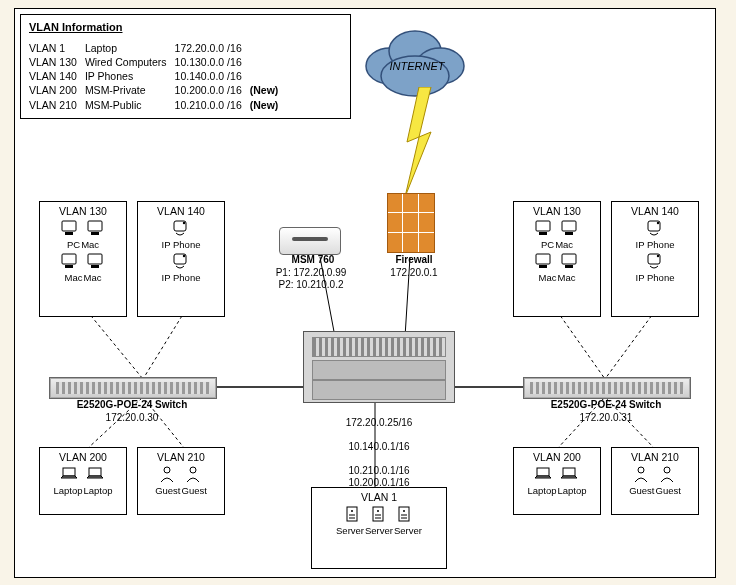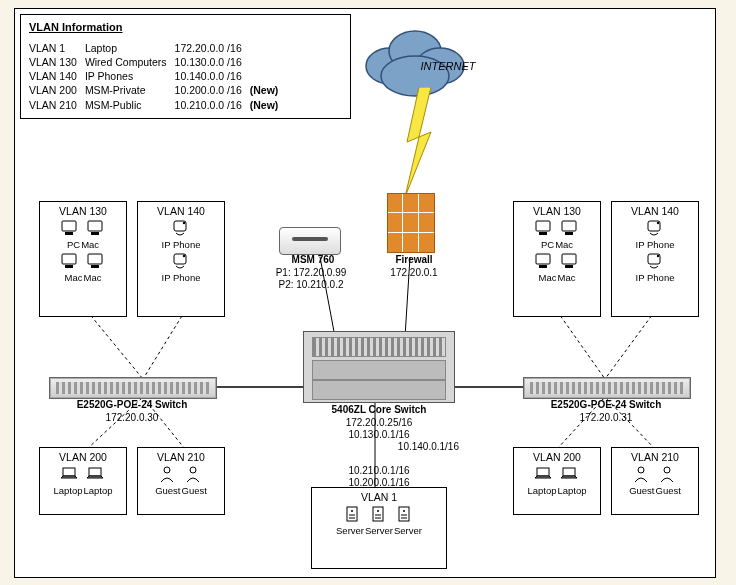--- a/index.html
+++ b/index.html
@@ -175,21 +175,21 @@
   <svg width="120" height="80" viewBox="0 0 120 80">
     <g fill="#7da2c8" stroke="#33507a" stroke-width="1.5">
       <ellipse cx="35" cy="45" rx="24" ry="18"></ellipse>
       <ellipse cx="60" cy="30" rx="26" ry="20"></ellipse>
       <ellipse cx="85" cy="45" rx="24" ry="18"></ellipse>
       <ellipse cx="60" cy="55" rx="34" ry="20"></ellipse>
     </g>
     <text x="60" y="50" text-anchor="middle" font-size="12" font-style="italic" fill="#000"></text>
   </svg>
 </div>
-<div class="small-label" style="left:372px; top:51px; width:60px; font-style:italic; font-size:11px;padding-left:31px;">INTERNET</div>
+<div class="small-label" style="left:372px; top:51px; width:60px; font-style:italic; font-size:11px;">INTERNET</div>
 
 <div class="bolt" style="left:386px; top:78px;">
   <svg width="36" height="110" viewBox="0 0 36 110">
     <polygon points="18,0 6,55 18,50 4,110 30,45 18,50 30,0" fill="#f7e742" stroke="#a98a00" stroke-width="1"></polygon>
   </svg>
 </div>
 
 <div class="firewall" style="left:372px; top:184px;">
   <div class="v1"></div>
       <div class="v2"></div>
@@ -202,24 +202,22 @@
     </div>
 <div class="small-label" style="left:258px; top:245px; width:80px; font-weight:bold;">MSM 760</div>
 <div class="small-label" style="left:246px; top:258px; width:100px;">P1: 172.20.0.99</div>
 <div class="small-label" style="left:246px; top:270px; width:100px;">P2: 10.210.0.2</div>
 
 <div class="core" style="left:288px; top:322px; width:150px; height:70px;">
   <div class="slot ports" style="top:5px;"></div>
   <div class="slot" style="top:28px;"></div>
   <div class="slot" style="top:48px;"></div>
 </div>
-<div class="core-label" style="left:284px; top:395px; font-weight:bold;">5406ZL Core Switch</div>
 <div class="core-label" style="left:284px; top:408px;">172.20.0.25/16</div>
-<div class="core-label" style="left:284px; top:420px;">10.130.0.1/16</div>
-<div class="core-label" style="left:284px; top:432px;text-align:right;">10.140.0.1/16</div>
+<div class="core-label" style="left:284px; top:432px;">10.140.0.1/16</div>
 <div class="core-label" style="left:284px; top:468px;">10.200.0.1/16</div>
 <div class="core-label" style="left:284px; top:456px;">10.210.0.1/16</div>
 
 <div class="switch" style="left:34px; top:368px; width:166px; height:20px;">
       <div class="ports"></div>
     </div>
 <div class="switch-label" style="left:32px; top:390px; font-weight:bold;">E2520G-POE-24 Switch</div>
 <div class="switch-label" style="left:32px; top:403px;">172.20.0.30</div>
 
 <div class="switch" style="left:508px; top:368px; width:166px; height:20px;">

